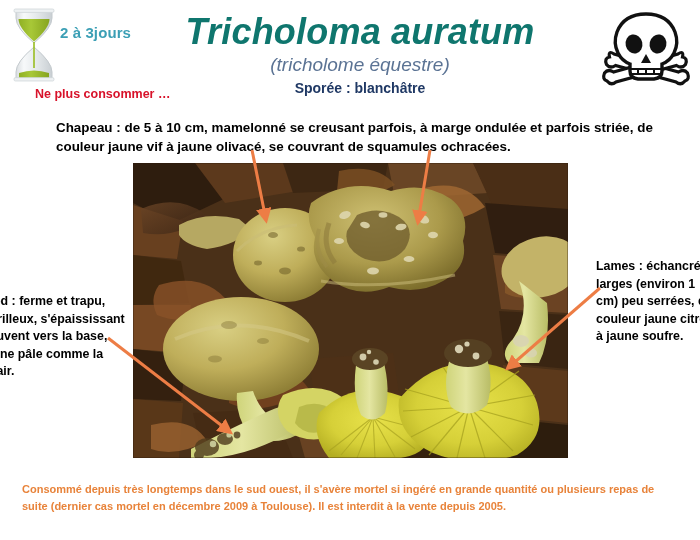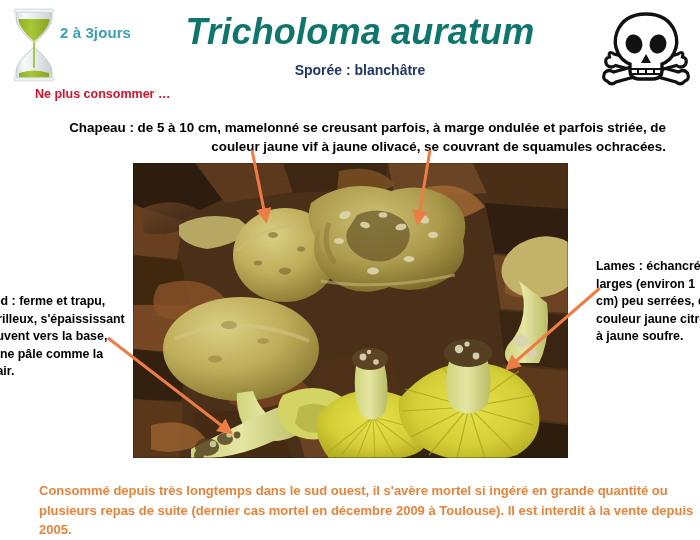--- a/index.html
+++ b/index.html
@@ -65,39 +65,39 @@
     font-size: 19px;
     font-style: italic;
     color: #5b7394;
     line-height: 1.25;
     margin-top: 1px;
   }
   #spore-print {
     font-size: 14px;
     font-weight: bold;
     color: #1f3864;
-    margin-top: 10px;
+    margin-top: 3px;
   }
 
   
   #skull {
     left: 600px; top: 8px;
     width: 92px; height: 88px;
   }
   #skull svg { display: block; }
 
   
   #cap-description {
     left: 56px; top: 118px;
     width: 610px;
     font-size: 13.4px;
     font-weight: bold;
     line-height: 1.45;
     color: #000;
-    text-align: right;
+    text-align: left;
   }
 
   
   #stem-description {
     left: -18px; top: 293px;
     width: 145px;
     font-size: 12.4px;
     font-weight: bold;
     line-height: 1.42;
     color: #000;
@@ -125,23 +125,23 @@
 
   
   #arrows {
     left: 0; top: 0;
     width: 700px; height: 540px;
     pointer-events: none;
   }
 
   
   #bottom-warning {
-    left: 39px; top: 481px;
+    left: 22px; top: 481px;
     width: 658px;
-    font-size: 13px;
+    font-size: 11px;
     font-weight: bold;
     line-height: 1.5;
     color: #e8833a;
   }
 </style>
 </head>
 <body>
 
 <div class="abs" id="hourglass">
   <svg viewBox="0 0 48 78" width="48" height="78" aria-hidden="true">
@@ -173,20 +173,21 @@
     <rect x="4" y="71.6" width="40" height="3.4" rx="1.4" fill="#eef1f3" stroke="#ccd2d6" stroke-width=".7"></rect>
   </svg>
 </div>
 
 <div class="abs" id="duration-label">2 à 3jours</div>
 
 <div class="abs" id="stop-label">Ne plus consommer …</div>
 
 <div class="abs" id="title-block">
   <div id="species-name">Tricholoma auratum</div>
+  <div id="common-name">(tricholome équestre)</div>
   <div id="spore-print">Sporée  : blanchâtre</div>
 </div>
 
 <div class="abs" id="skull">
   <svg viewBox="0 0 92 88" width="92" height="88" aria-hidden="true">
     <g fill="#111" stroke="#111">
 
       <g stroke-width="3.2" fill="#fff">
         <path d="M14 46 Q8 42 9.5 49 Q4 50 6.5 56.5 Q10 61 15.5 57.5 L76 74 Q81 78 85 73 Q90 71.5 87.5 65 Q84 60.5 78.5 64 Z"></path>
         <path d="M78 46 Q84 42 82.5 49 Q88 50 85.5 56.5 Q82 61 76.5 57.5 L16 74 Q11 78 7 73 Q2 71.5 4.5 65 Q8 60.5 13.5 64 Z"></path>

